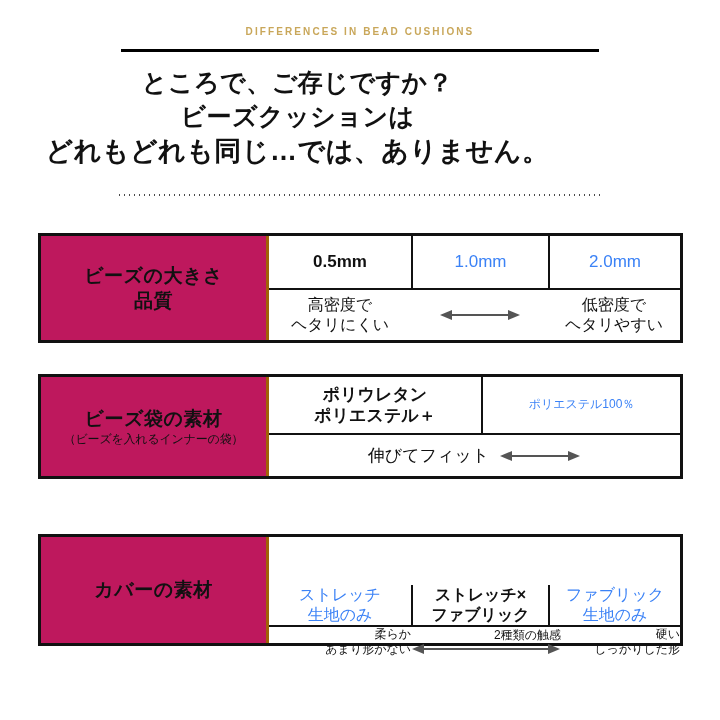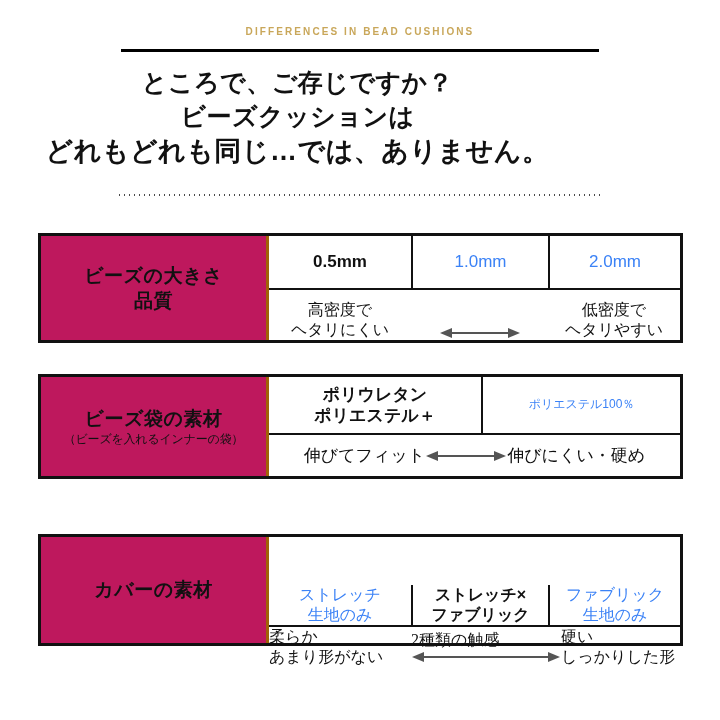--- a/index.html
+++ b/index.html
@@ -131,40 +131,40 @@
   }
   .opt + .opt { border-left: 2px solid #111111; }
   .opt.strong { font-weight: bold; color: #111111; }
   .opt.muted  { font-weight: normal; color: #3b82f6; }
 
   
   #t1-top { height: 54px; }
   #t1-top .opt:nth-child(1) { flex: 0 0 142px; }
   #t1-top .opt:nth-child(2) { flex: 0 0 137px; }
   #t1-top .opt:nth-child(3) { flex: 1 1 auto; }
-  #t1-bottom { align-items: flex-end; }
+  #t1-bottom { align-items: center; }
   #t1-bottom .seg { display: flex; align-items: center; justify-content: center; text-align: center; font-size: 16px; line-height: 1.25; box-sizing: border-box; }
   #t1-bottom .seg:nth-child(1) { flex: 0 0 142px; }
   #t1-bottom .seg:nth-child(2) { flex: 0 0 137px; }
   #t1-bottom .seg:nth-child(3) { flex: 1 1 auto; }
 
   
   #t2-top { height: 58px; }
   #t2-top .opt:nth-child(1) { flex: 0 0 212px; font-size: 17px; }
   #t2-top .opt:nth-child(2) { flex: 1 1 auto; font-size: 12px; }
-  #t2-bottom { align-items: center; justify-content: center; gap: 0; font-size: 17px; }
+  #t2-bottom { align-items: center; justify-content: center; gap: 10px; font-size: 17px; }
 
   
   #t3-top { height: 48px; margin-top: 48px; }
   #t3-top .opt { font-size: 16px; }
   #t3-top .opt:nth-child(1) { flex: 0 0 142px; }
   #t3-top .opt:nth-child(2) { flex: 0 0 137px; }
   #t3-top .opt:nth-child(3) { flex: 1 1 auto; }
   #t3-bottom { align-items: center; }
-  #t3-bottom .seg { display: flex; flex-direction: column; align-items: flex-start; justify-content: center; text-align: center; font-size: 16px; line-height: 1.22; box-sizing: border-box; font-family: Liberation Serif, serif; }
+  #t3-bottom .seg { display: flex; flex-direction: column; align-items: flex-end; justify-content: center; text-align: center; font-size: 12px; line-height: 1.22; box-sizing: border-box; }
   #t3-bottom .seg:nth-child(1) { flex: 0 0 142px; }
   #t3-bottom .seg:nth-child(2) { flex: 0 0 137px; }
   #t3-bottom .seg:nth-child(3) { flex: 1 1 auto; }
 
   
   .arrow-wrap {
     display: flex;
     align-items: center;
     justify-content: center;
   }
@@ -239,21 +239,20 @@
     </div>
     <div class="row-bottom" id="t2-bottom">
       <div class="cell-text">伸びてフィット</div>
       <div class="arrow-wrap">
         <svg class="arrow" width="82" height="14" viewBox="0 0 82 14">
           <line x1="10" y1="7" x2="72" y2="7" stroke="#555555" stroke-width="2"></line>
           <polygon points="1,7 13,2 13,12" fill="#555555"></polygon>
           <polygon points="81,7 69,2 69,12" fill="#555555"></polygon>
         </svg>
       </div>
-      <div class="cell-text">伸びにくい・硬め</div>
     </div>
   </div>
 </div>
 
 <div class="table" id="table-3">
   <div class="label-cell">
     <div class="label-main">カバーの素材</div>
   </div>
   <div class="right-side">
     <div class="row-top" id="t3-top">

